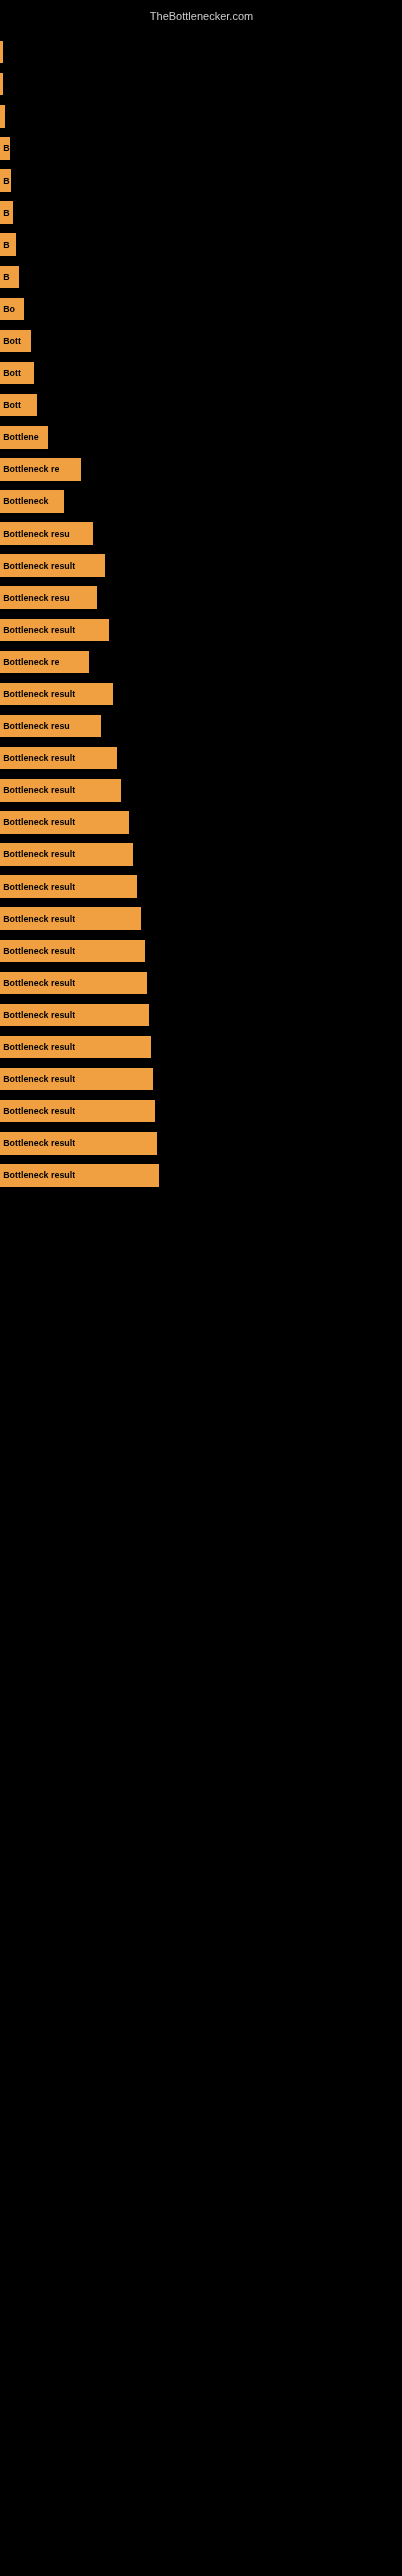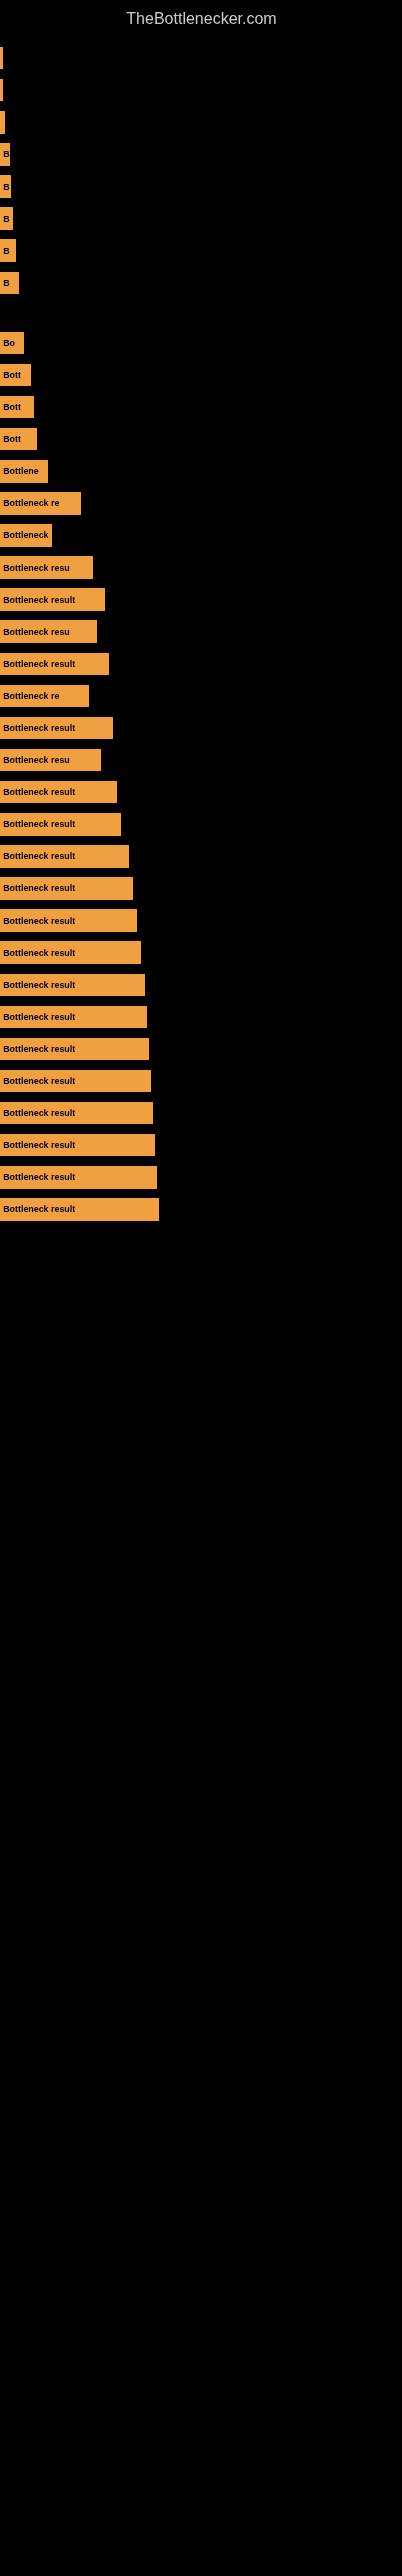--- a/index.html
+++ b/index.html
@@ -15,21 +15,21 @@
     }
     .page-container {
       width: 403px;
       min-height: 2576px;
       background-color: #000000;
       position: relative;
     }
     .site-title {
       text-align: center;
       color: #cccccc;
-      font-size: 16px;
+      font-size: 11px;
       padding: 9.7px 0 6.4px 0;
       font-weight: normal;
     }
     .bars-container {
       padding: 8px 0 0 0;
     }
     .bar-row {
       display: flex;
       align-items: center;
       margin-bottom: 0px;
@@ -92,21 +92,21 @@
         <div class="bar" style="width: 16px;">
           <span class="bar-label">B</span>
         </div>
       </div>
       <div class="bar-row">
         <div class="bar" style="width: 19.3px;">
           <span class="bar-label">B</span>
         </div>
       </div>
       <div class="bar-row">
-        <div class="bar" style="width: 24px; margin-top: 28px;">
+        <div class="bar" style="width: 24px;">
           <span class="bar-label">Bo</span>
         </div>
       </div>
       <div class="bar-row">
         <div class="bar" style="width: 31px;">
           <span class="bar-label">Bott</span>
         </div>
       </div>
       <div class="bar-row">
         <div class="bar" style="width: 34px;">
@@ -122,21 +122,21 @@
         <div class="bar" style="width: 48px;">
           <span class="bar-label">Bottlene</span>
         </div>
       </div>
       <div class="bar-row">
         <div class="bar" style="width: 81px;">
           <span class="bar-label">Bottleneck re</span>
         </div>
       </div>
       <div class="bar-row">
-        <div class="bar" style="width: 52px;">
+        <div class="bar" style="width: 64px;">
           <span class="bar-label">Bottleneck</span>
         </div>
       </div>
       <div class="bar-row">
         <div class="bar" style="width: 93px;">
           <span class="bar-label">Bottleneck resu</span>
         </div>
       </div>
       <div class="bar-row">
         <div class="bar" style="width: 105px;">

